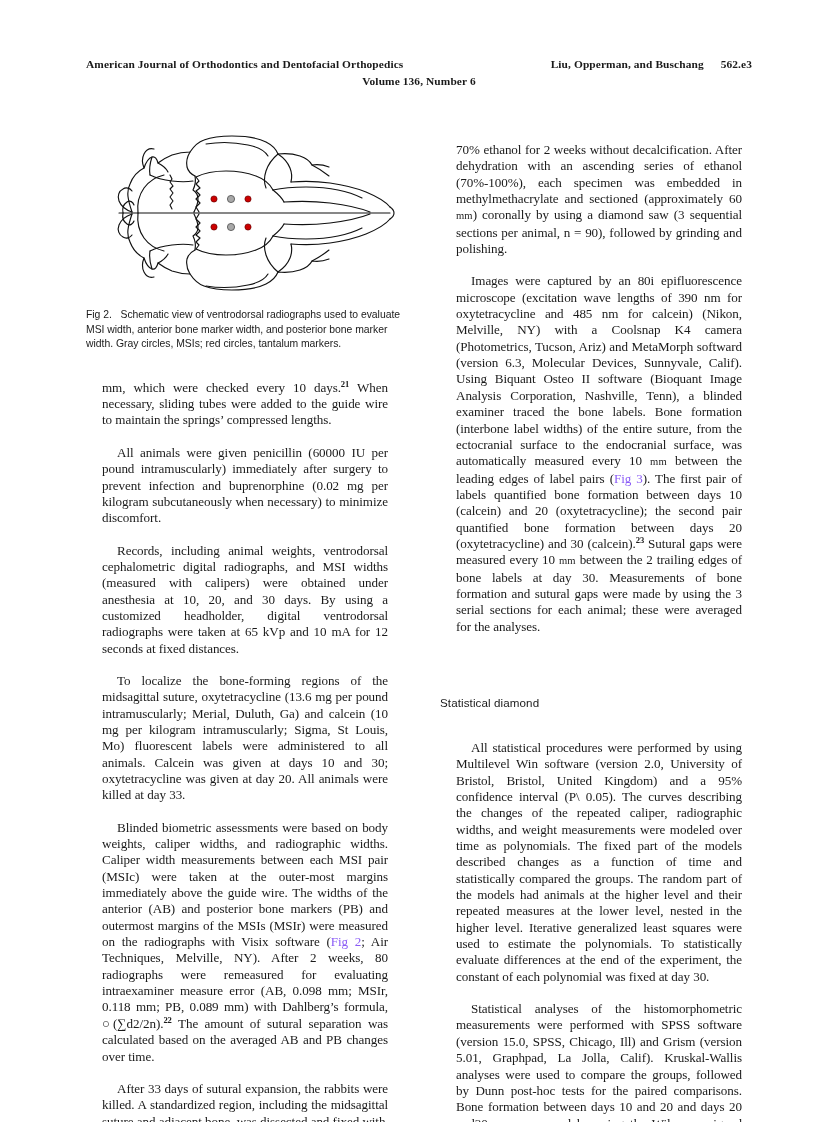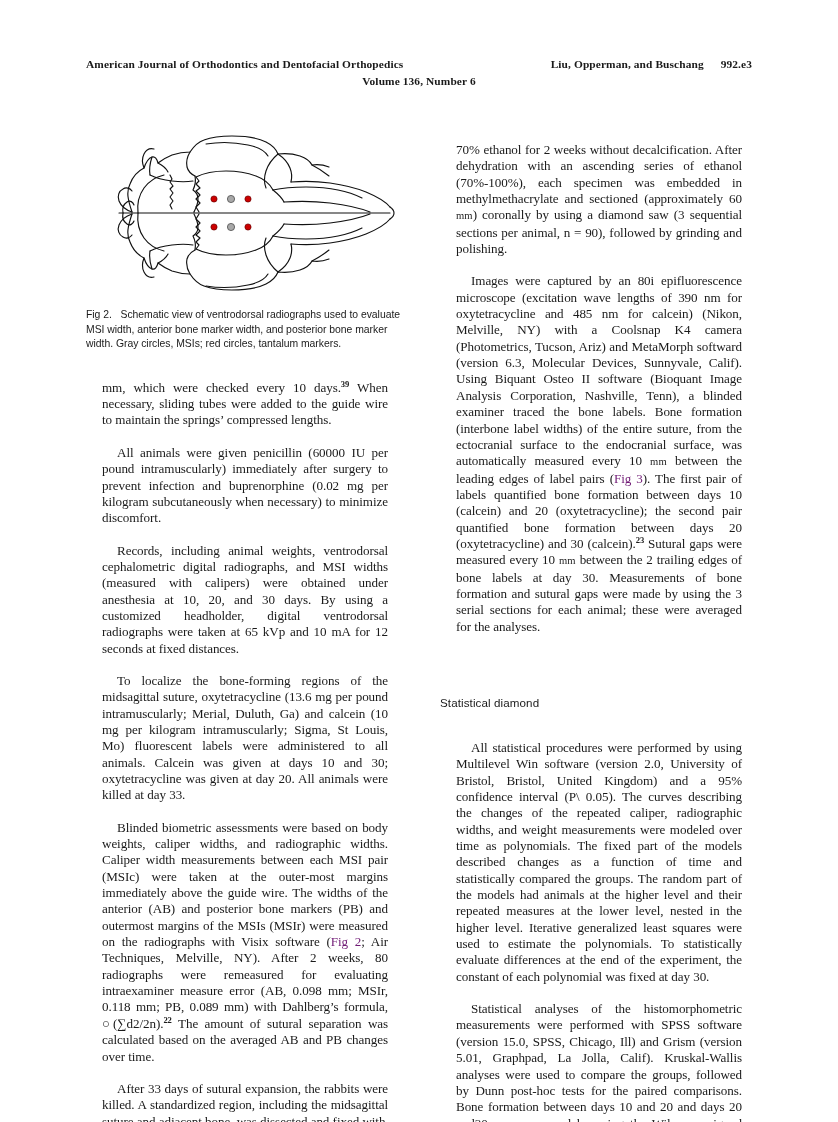--- a/index.html
+++ b/index.html
@@ -110,21 +110,21 @@
   p.body.indent { text-indent: 15px; }
   p.body.first  { text-indent: 0; }
 
   sup.ref {
     font-size: 8.6px;
     vertical-align: super;
     line-height: 0;
     font-weight: bold;
   }
   .xref {
-    color: #701a75;
+    color: #8b5cf6;
   }
   .smallcap-unit {
     font-size: 10.6px;
     letter-spacing: 0.1px;
   }
   .formula { white-space: nowrap; }
 
   
   h2.subhead {
     font-family: "Liberation Sans", "DejaVu Sans", sans-serif;
@@ -143,21 +143,21 @@
 </head>
 <body>
 
 <div class="page">
 
   <div class="runhead">
     <div class="runhead-row">
       <span class="runhead-left">American Journal of Orthodontics and Dentofacial Orthopedics</span>
       <span class="runhead-right">
         <span>Liu, Opperman, and Buschang</span>
-        <span>992.e3</span>
+        <span>562.e3</span>
       </span>
     </div>
     <span class="runhead-vol">Volume 136, Number 6</span>
   </div>
 
   <div class="columns">
 
     <div class="col col-left">
 
       <div class="figure-block">
@@ -279,21 +279,21 @@
         <div class="figure-caption">
           <span>Fig 2.</span>
           <span>&nbsp;</span>
           <span>Schematic view of ventrodorsal radiographs used to evaluate MSI width, anterior bone marker width, and posterior bone marker width. Gray circles, MSIs; red circles, tantalum markers.</span>
         </div>
       </div>
 
       <div class="spacer-xs"></div>
 
       <div>
-        <p class="body first">mm, which were checked every 10 days.<sup class="ref">39</sup> When necessary, sliding tubes were added to the guide wire to maintain the springs’ compressed lengths.</p>
+        <p class="body first">mm, which were checked every 10 days.<sup class="ref">21</sup> When necessary, sliding tubes were added to the guide wire to maintain the springs’ compressed lengths.</p>
         <p class="body indent">All animals were given penicillin (60000 IU per pound intramuscularly) immediately after surgery to prevent infection and buprenorphine (0.02 mg per kilogram subcutaneously when necessary) to minimize discomfort.</p>
         <p class="body indent">Records, including animal weights, ventrodorsal cephalometric digital radiographs, and MSI widths (measured with calipers) were obtained under anesthesia at 10, 20, and 30 days. By using a customized headholder, digital ventrodorsal radiographs were taken at 65 kVp and 10 mA for 12 seconds at fixed distances.</p>
         <p class="body indent">To localize the bone-forming regions of the midsagittal suture, oxytetracycline (13.6 mg per pound intramuscularly; Merial, Duluth, Ga) and calcein (10 mg per kilogram intramuscularly; Sigma, St Louis, Mo) fluorescent labels were administered to all animals. Calcein was given at days 10 and 30; oxytetracycline was given at day 20. All animals were killed at day 33.</p>
         <p class="body indent">Blinded biometric assessments were based on body weights, caliper widths, and radiographic widths. Caliper width measurements between each MSI pair (MSIc) were taken at the outer-most margins immediately above the guide wire. The widths of the anterior (AB) and posterior bone markers (PB) and outermost margins of the MSIs (MSIr) were measured on the radiographs with Visix software (<span class="xref">Fig 2</span>; Air Techniques, Melville, NY). After 2 weeks, 80 radiographs were remeasured for evaluating intraexaminer measure error (AB, 0.098 mm; MSIr, 0.118 mm; PB, 0.089 mm) with Dahlberg’s formula, <span class="formula">○(∑d2/2n).</span><sup class="ref">22</sup> The amount of sutural separation was calculated based on the averaged AB and PB changes over time.</p>
         <p class="body indent">After 33 days of sutural expansion, the rabbits were killed. A standardized region, including the midsagittal suture and adjacent bone, was dissected and fixed with</p>
       </div>
     </div>
 
     <div class="col col-right">
       <div>

